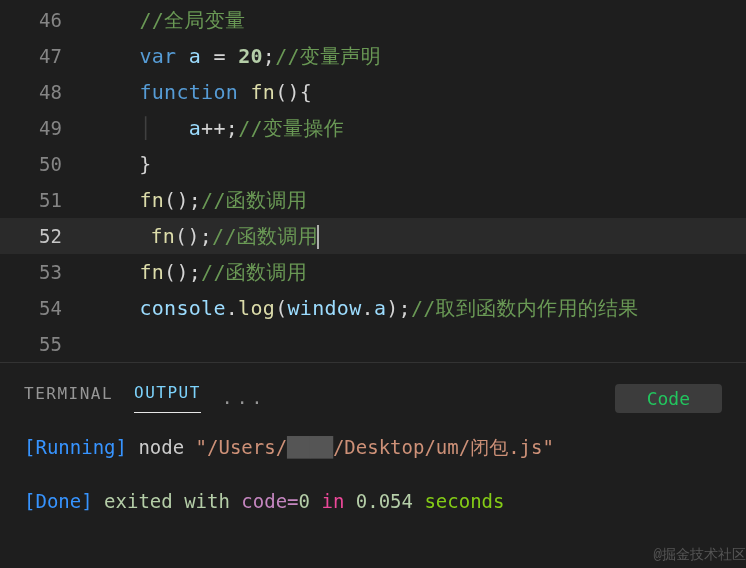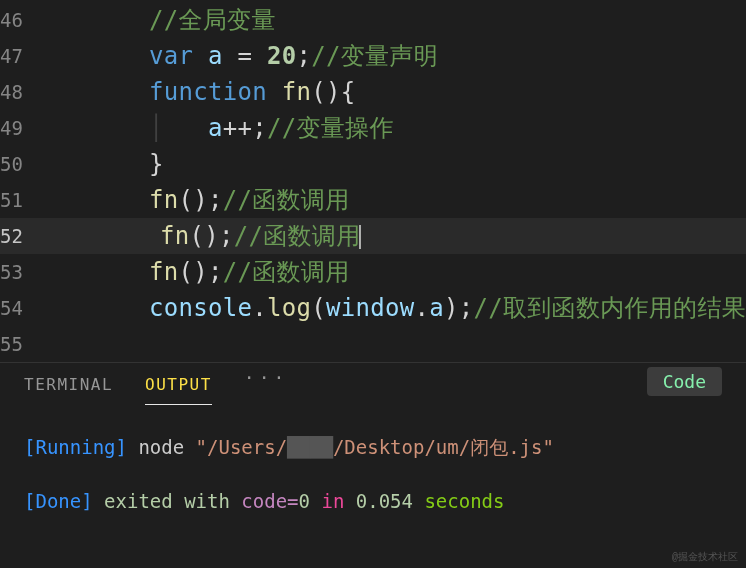--- a/index.html
+++ b/index.html
@@ -17,30 +17,30 @@
       padding-top: 2px;
     }
     .line {
       display: flex;
       height: 36px;
       align-items: center;
       position: relative;
     }
     .line-number {
       width: 90px;
-      text-align: left;
+      text-align: right;
       color: #858585;
       padding-right: 28px;
       font-size: 19px;
       user-select: none;
     }
     .line-content {
       flex: 1;
       white-space: pre;
-      font-size: 24px;
+      font-size: 20px;
       letter-spacing: 0.3px;
     }
     .line.active {
       background: #2a2a2a;
       gap: 11px;
     }
     .line.active .line-number {
       color: #c6c6c6;
     }
     .comment { color: #6a9955; }
@@ -59,49 +59,49 @@
       vertical-align: middle;
       margin-left: -1px;
     }
     .panel {
       border-top: 1px solid #333;
       background: #1e1e1e;
       height: 228px;
     }
     .tabs {
       display: flex;
-      align-items: flex-start;
+      align-items: flex-end;
       padding: 12px 24px 0 24px;
-      gap: 32px;
+      gap: 21px;
       height: 50px;
       position: relative;
     }
     .tab {
       color: #969696;
       font-size: 16px;
       letter-spacing: 1.5px;
       cursor: pointer;
       padding-bottom: 10px;
     }
     .tab.active {
-      color: #fde047;
+      color: #7dd3fc;
       border-bottom: 1px solid #e7e7e7;
     }
     .tab-more {
       color: #969696;
       font-size: 18px;
       letter-spacing: 4px;
       cursor: pointer;
       margin-top: -8px;
     }
     .tab-right {
       margin-left: auto;
       background: #3c3c3c;
-      color: #86efac;
-      padding: 4px 16px;
+      color: #22c55e;
+      padding: 4px 32px;
       border-radius: 4px;
       font-size: 18px;
       letter-spacing: 0;
       cursor: pointer;
       margin-top: -8px;
     }
     .output-content {
       padding: 16px 24px;
       font-size: 19px;
       line-height: 1.9;
@@ -117,22 +117,22 @@
     .out-seconds { color: #84cc16; }
     .out-plain { color: #cccccc; }
     .out-redact {
       background: #555;
       color: #555;
       border-radius: 2px;
     }
     .watermark {
       position: absolute;
       bottom: 4px;
-      right: 8px;
-      font-size: 10px;
+      right: 0;
+      font-size: 14px;
       color: #555;
       font-family: Liberation Mono, monospace;
     }
   </style>
 </head>
 <body>
 
 <div class="editor" id="editor">
     <div class="line">
       <div class="line-number">46</div>

